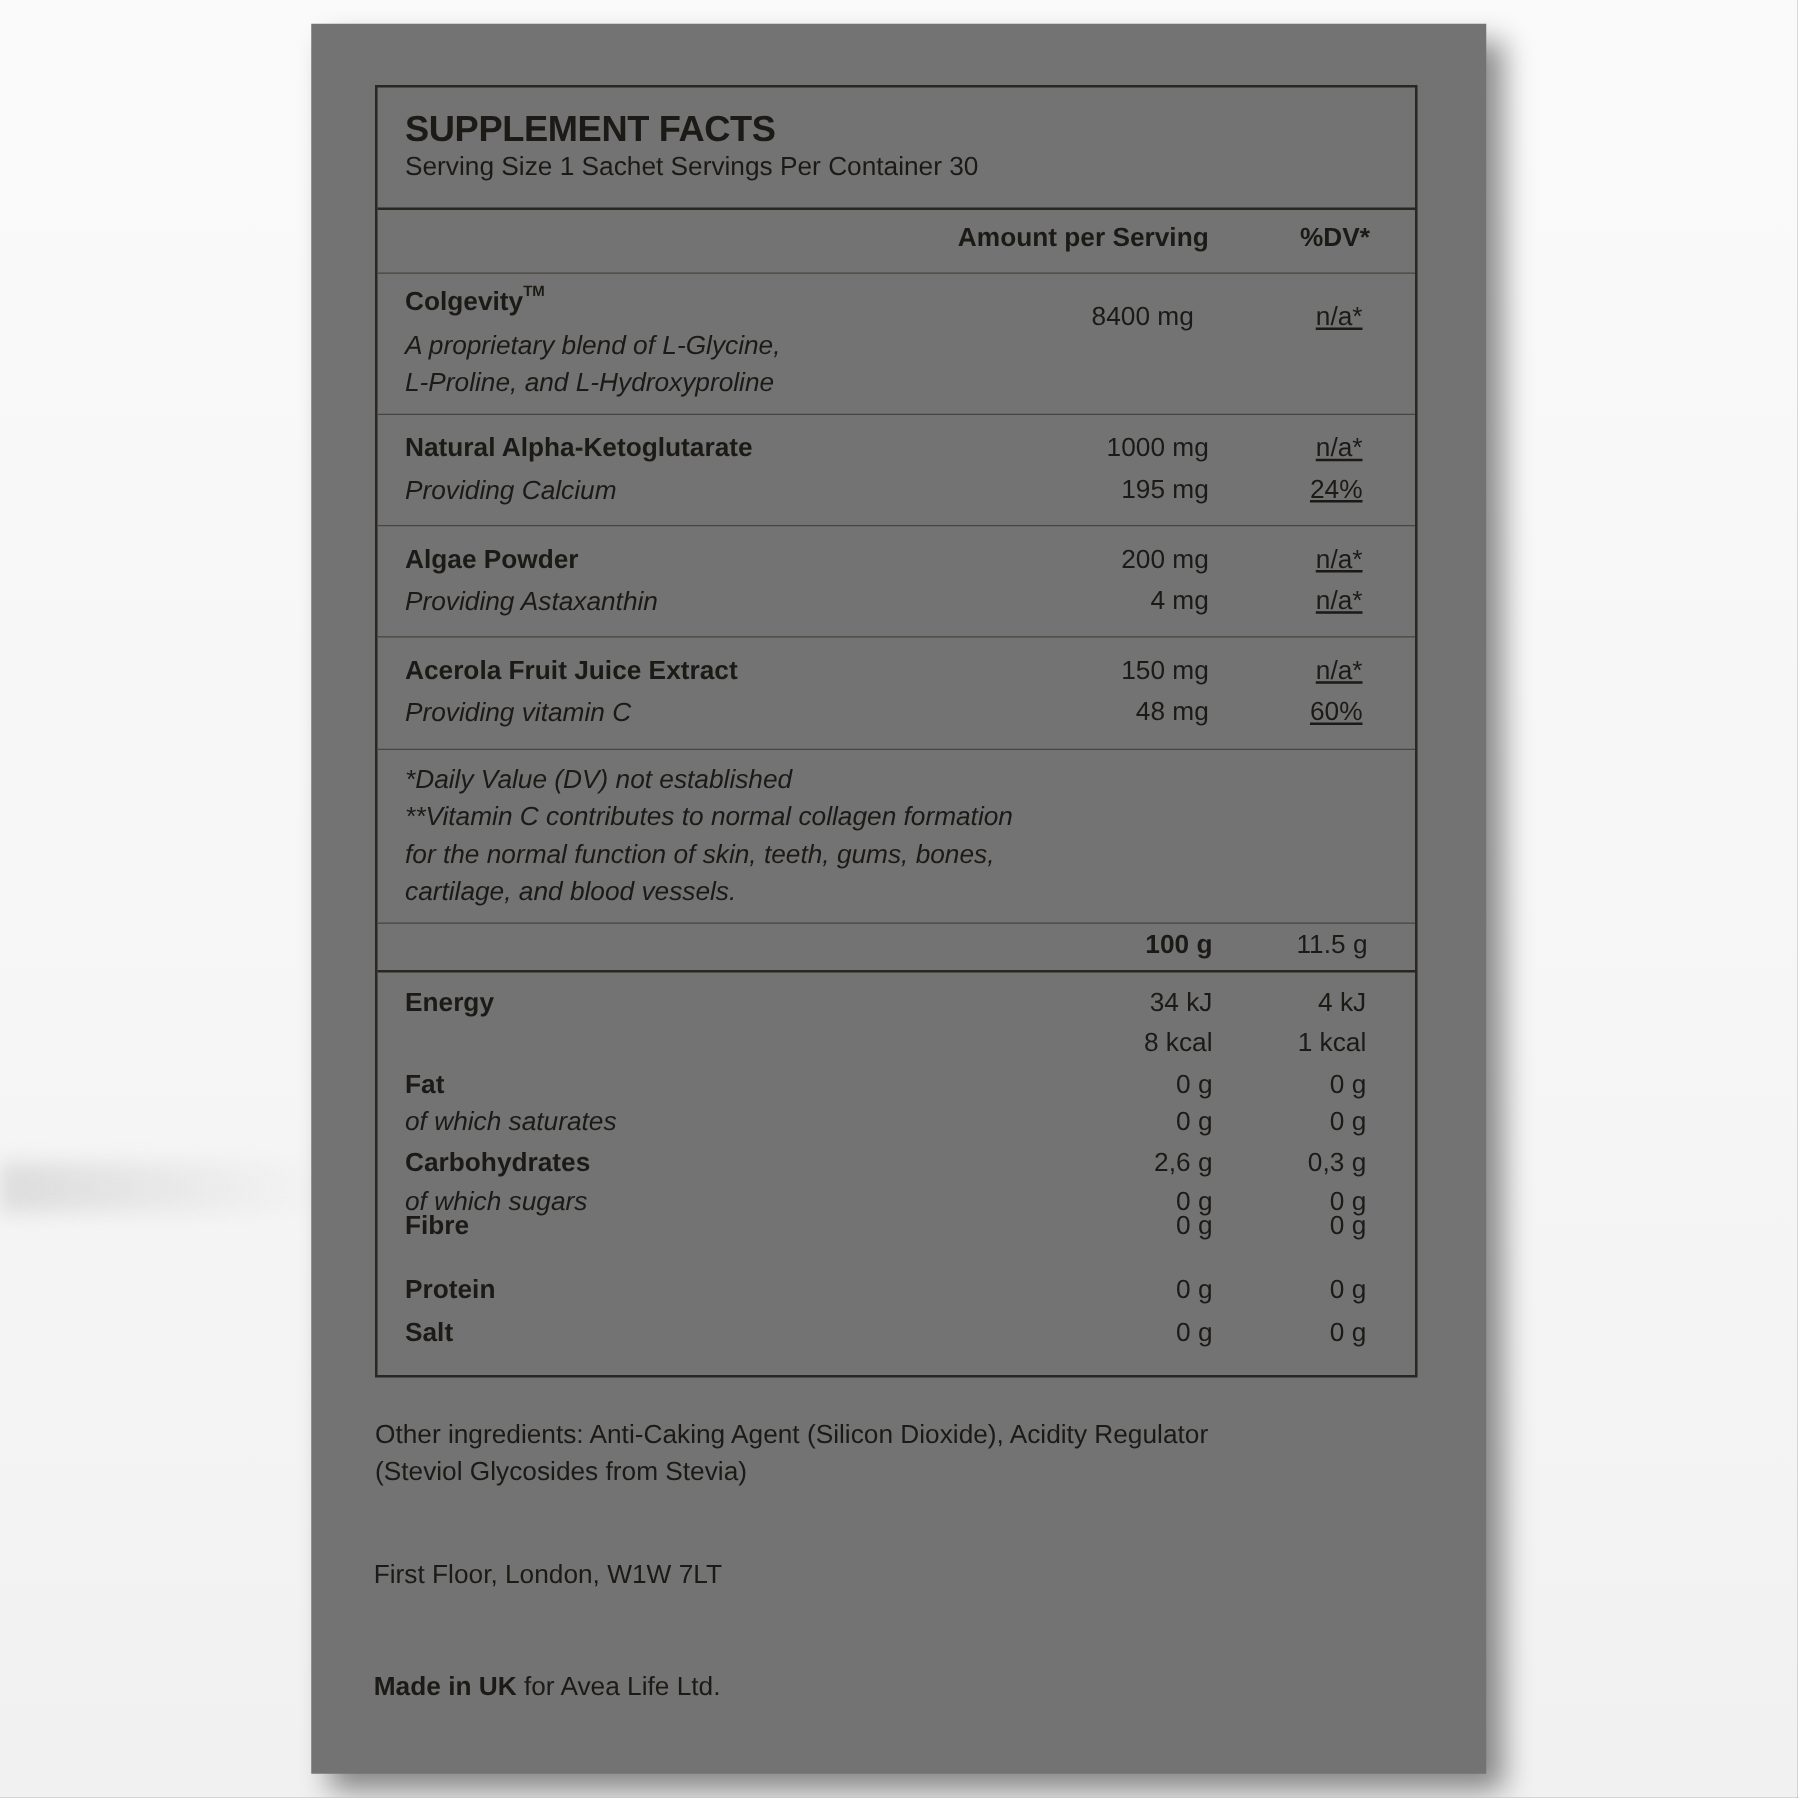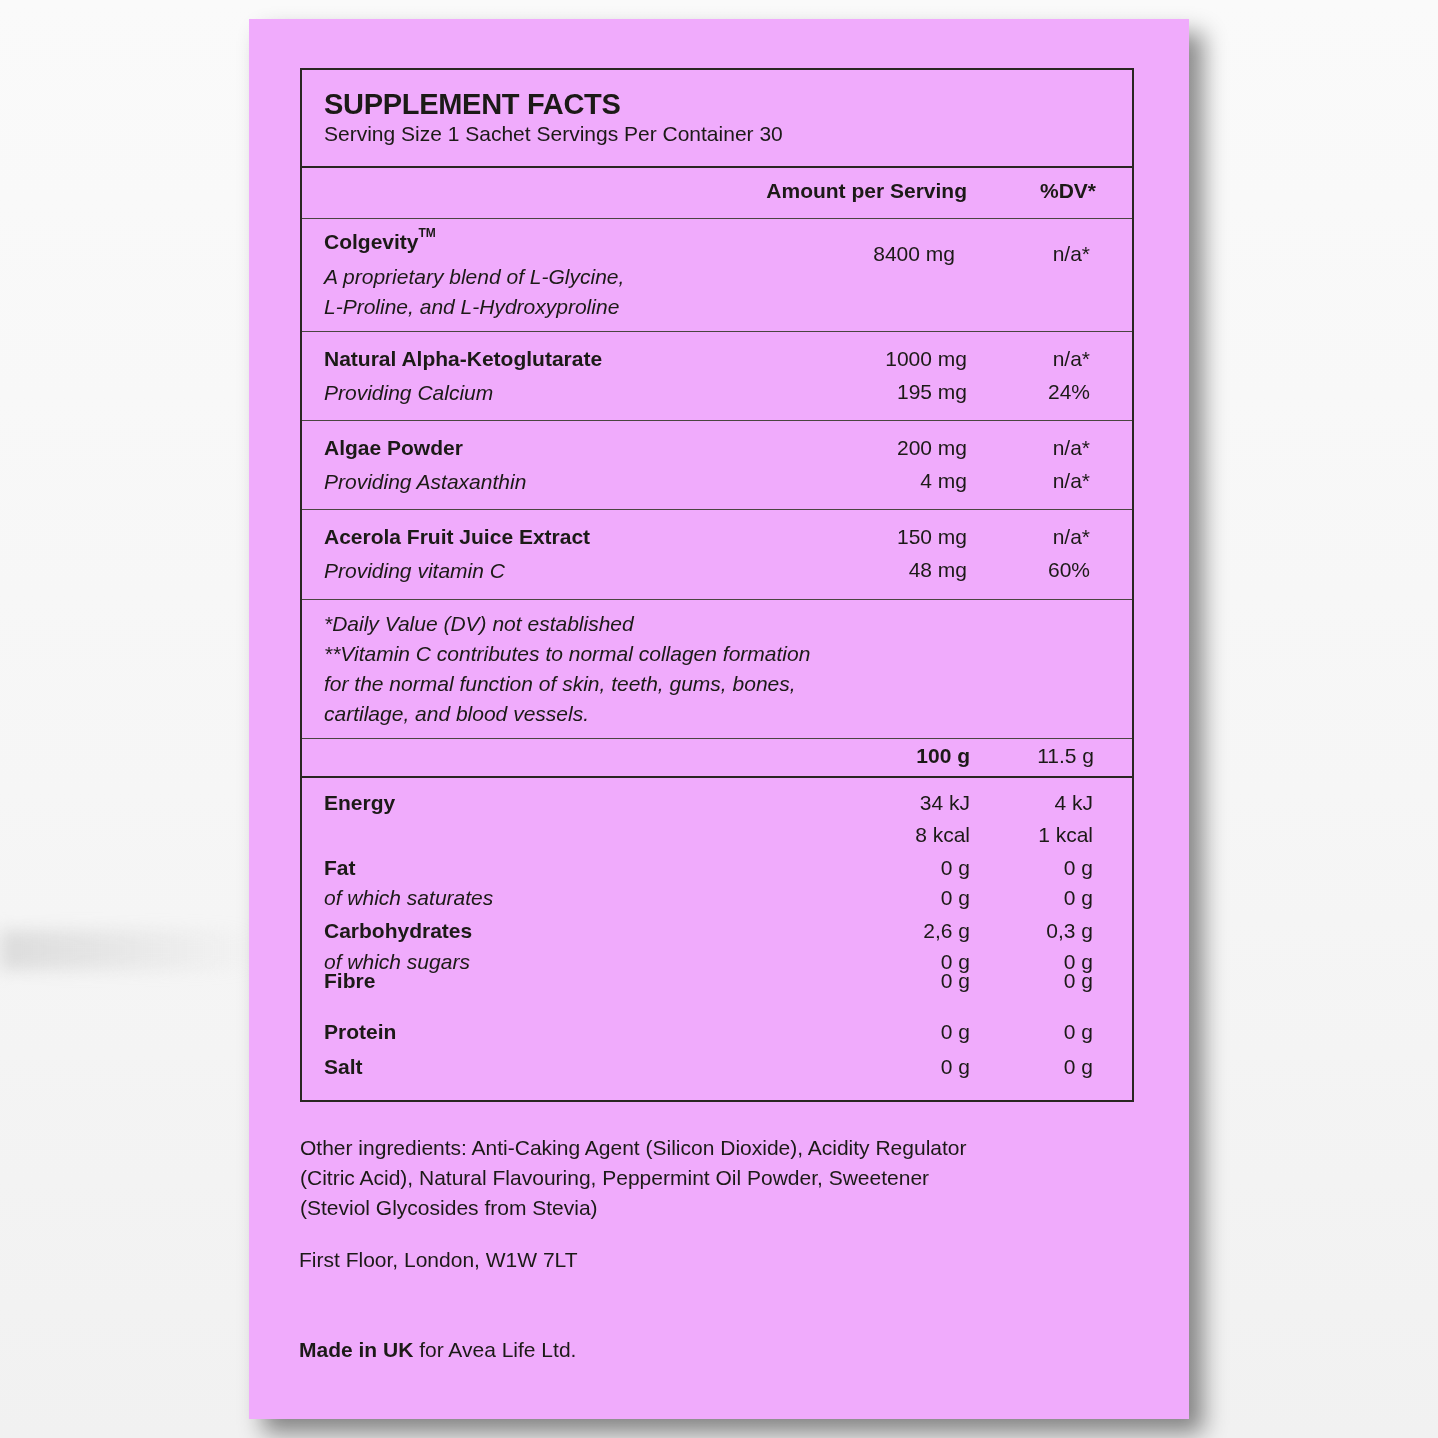--- a/index.html
+++ b/index.html
@@ -9,39 +9,39 @@
       font-family: "Liberation Sans", sans-serif;
       color: #1c1a17;
     }
     .bg-smudge {
       position: absolute; left: 0; top: 930px; width: 260px; height: 40px;
       background: linear-gradient(90deg, rgba(200,200,200,0.55), rgba(230,230,230,0));
       filter: blur(8px);
     }
     .card {
       position: absolute; left: 249px; top: 19px; width: 940px; height: 1400px;
-      background: #f0abfc;
+      background: #737373;
       box-shadow: 14px 14px 22px rgba(0,0,0,0.45);
     }
     .facts-box {
       position: absolute; left: 51px; top: 49px; width: 834px; height: 1034px;
       border: 2px solid #2a2622; box-sizing: border-box;
     }
     .header-block { position: absolute; left: 0; top: 0; width: 100%; height: 96px; border-bottom: 2px solid #2a2622; }
     .title { position: absolute; left: 22px; top: 18px; font-size: 29px; font-weight: bold; letter-spacing: -0.3px; }
     .serving { position: absolute; left: 22px; top: 52px; font-size: 21px; }
     .col-head { position: absolute; left: 0; top: 96px; width: 100%; height: 52px; border-bottom: 1px solid #4a4540; }
     .col-head .h1 { position: absolute; right: 165px; top: 13px; font-size: 21px; font-weight: bold; }
     .col-head .h2 { position: absolute; right: 36px; top: 13px; font-size: 21px; font-weight: bold; }
 
     .ing { position: absolute; left: 0; width: 100%; border-bottom: 1px solid #4a4540; box-sizing: border-box; }
     .ing .name { position: absolute; left: 22px; font-size: 21px; font-weight: bold; }
     .ing .sub { position: absolute; left: 22px; font-size: 21px; font-style: italic; line-height: 30px; }
     .ing .amt { position: absolute; right: 165px; font-size: 21px; text-align: right; }
-    .ing .dv { position: absolute; right: 42px; font-size: 21px; text-align: right; }
+    .ing .dv { position: absolute; right: 42px; font-size: 21px; text-align: right; text-decoration: underline; }
     .tm { font-size: 12px; vertical-align: top; position: relative; top: -4px; font-weight: bold; }
 
     .notes { position: absolute; left: 0; top: 530px; width: 100%; height: 138px; border-bottom: 1px solid #4a4540; }
     .notes .line { position: absolute; left: 22px; font-size: 21px; font-style: italic; }
 
     .nut-head { position: absolute; left: 0; top: 668px; width: 100%; height: 40px; border-bottom: 2px solid #2a2622; box-sizing: border-box; }
     .nut-head .c1 { position: absolute; right: 162px; top: 6px; font-size: 21px; font-weight: bold; }
     .nut-head .c2 { position: absolute; right: 38px; top: 6px; font-size: 21px; font-weight: normal; }
 
     .nrow { position: absolute; left: 0; width: 100%; height: 30px; }
@@ -163,21 +163,20 @@
     </div>
     <div class="nrow" style="top:985px;">
       <div class="lbl b">Salt</div>
       <div class="v1">0 g</div>
       <div class="v2">0 g</div>
     </div>
   </div>
 
   <div class="other">
     <div>Other ingredients: Anti-Caking Agent (Silicon Dioxide), Acidity Regulator</div>
-    <div>(Citric Acid), Natural Flavouring, Peppermint Oil Powder, Sweetener</div>
     <div>(Steviol Glycosides from Stevia)</div>
   </div>
 
   <div class="dist">
     <div>First Floor, London, W1W 7LT</div>
   </div>
 
   <div class="made">
     <span class="bold">Made in UK</span><span> for Avea Life Ltd.</span>
   </div>

